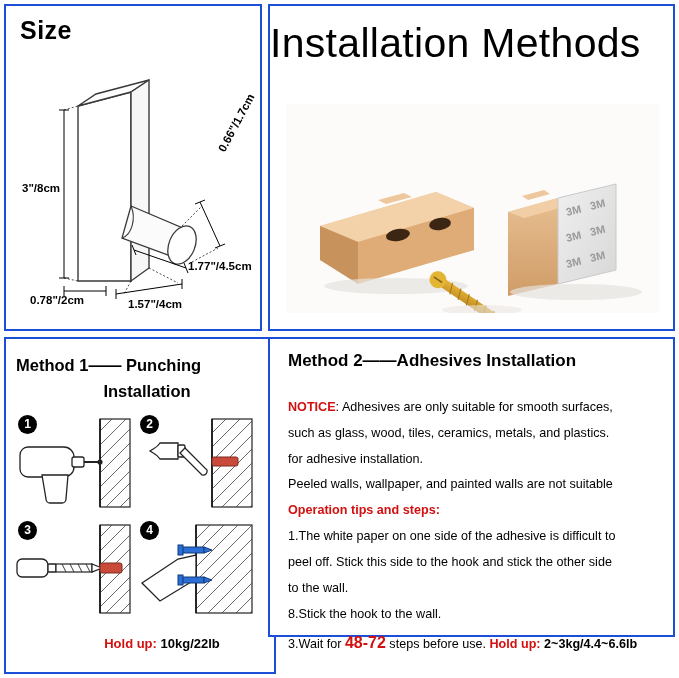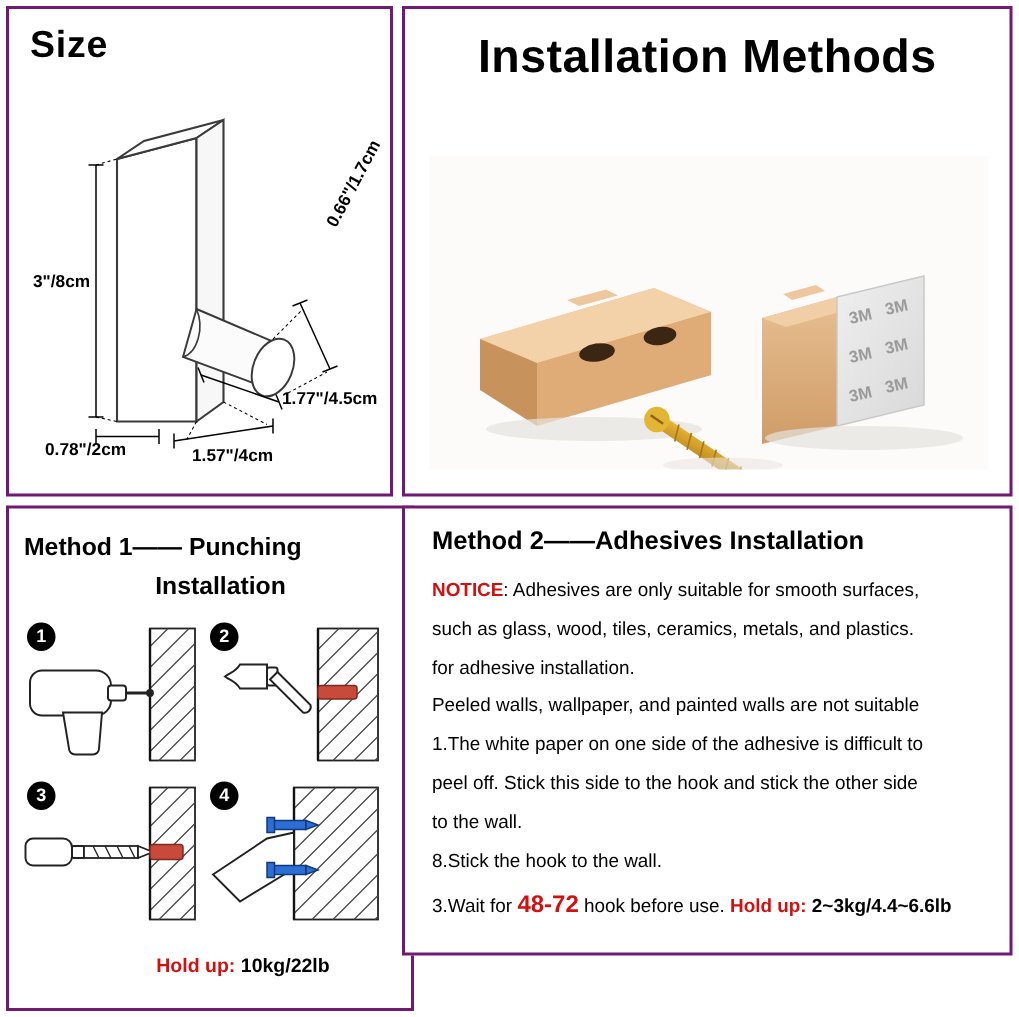--- a/index.html
+++ b/index.html
@@ -17,21 +17,21 @@
   .page {
     position: relative;
     width: 679px;
     height: 678px;
     background: #fff;
   }
 
   
   .panel {
     position: absolute;
-    border: 2px solid #701a75;
+    border: 2px solid #1d4ed8;
     box-sizing: border-box;
     background: #fff;
   }
   #panel-size      { left: 4px;   top: 4px;   width: 258px; height: 327px; }
   #panel-install   { left: 268px; top: 4px;   width: 407px; height: 327px; }
   #panel-method1   { left: 4px;   top: 337px; width: 272px; height: 337px; }
   #panel-method2   { left: 268px; top: 337px; width: 407px; height: 300px; }
 
   
   .size-title {
@@ -56,23 +56,22 @@
   #dim-peg {
     left: 210px; top: 142px;
     transform: rotate(-62deg);
     transform-origin: left top;
   }
 
   
   .inst-title {
     position: absolute;
     left: 0; right: 0; top: 14px;
-    text-align: center;
-    font-size: 31px;
-    font-weight: bold;
+    font-size: 41px;
+    font-weight: normal;
     letter-spacing: .3px;
   }
   .inst-sub {
     position: absolute;
     left: 0; right: 0; top: 64px;
     text-align: center;
     font-size: 16.5px;
     font-weight: bold;
   }
   .photo-band {
@@ -128,21 +127,21 @@
 
   
   .m2-title {
     position: absolute;
     left: 18px; top: 12px;
     font-size: 17px;
     font-weight: bold;
   }
   .m2-body {
     position: absolute;
-    left: 18px; top: 42px;
+    left: 18px; top: 56px;
     width: 374px;
     font-size: 12.6px;
     line-height: 2.05;
   }
   .m2-body p { margin: 0; }
   .red { color: #d31010; font-weight: bold; }
   .red-num { color: #d31010; font-weight: bold; font-size: 16px; }
   .notice-word { color: #d31010; font-weight: bold; }
   #m2-hold-inline { font-weight: bold; }
 
@@ -451,28 +450,29 @@
   <div class="panel" id="panel-method2">
     <div class="m2-title">Method 2——Adhesives Installation</div>
 
     <div class="m2-body">
       <p>
         <span class="notice-word">NOTICE</span><span>: Adhesives are only suitable for smooth surfaces,</span>
       </p>
       <p>such as glass, wood, tiles, ceramics, metals, and plastics.</p>
       <p>for adhesive installation.</p>
       <p>Peeled walls, wallpaper, and painted walls are not suitable</p>
+      <p class="red">Operation tips and steps:</p>
       <p>1.The white paper on one side of the adhesive is difficult to</p>
       <p>peel off. Stick this side to the hook and stick the other side</p>
       <p>to the wall.</p>
       <p>8.Stick the hook to the wall.</p>
       <p>
         <span>3.Wait for</span>
         <span class="red-num">48-72</span>
-        <span>hook before use.</span>
+        <span>steps before use.</span>
         <span id="m2-hold-inline">
           <span class="hold-red">Hold up:</span>
           <span>2~3kg/4.4~6.6lb</span>
         </span>
       </p>
     </div>
   </div>
 
 </div>
 

